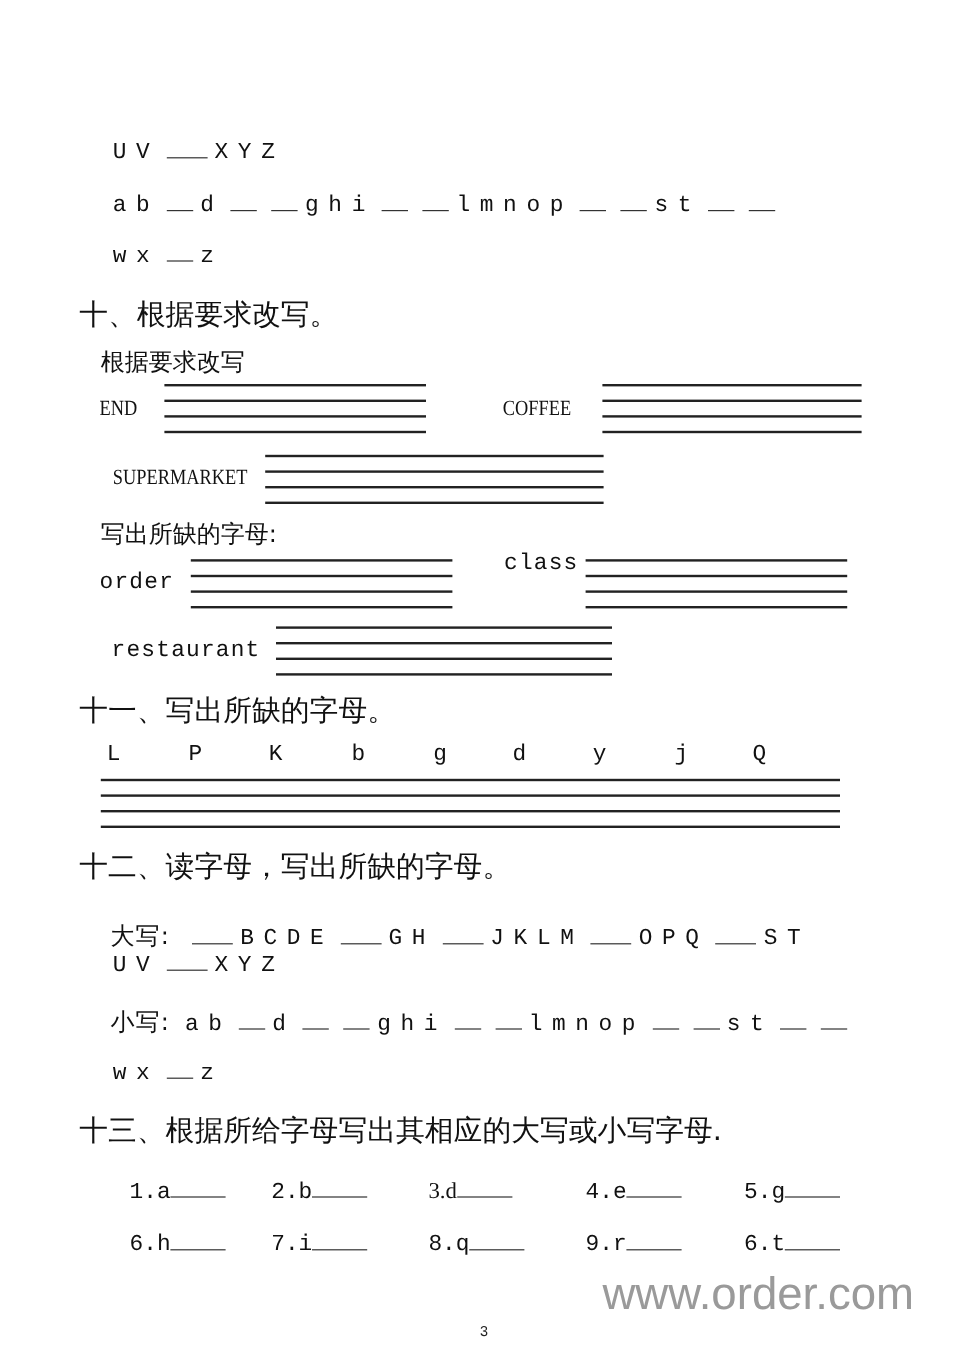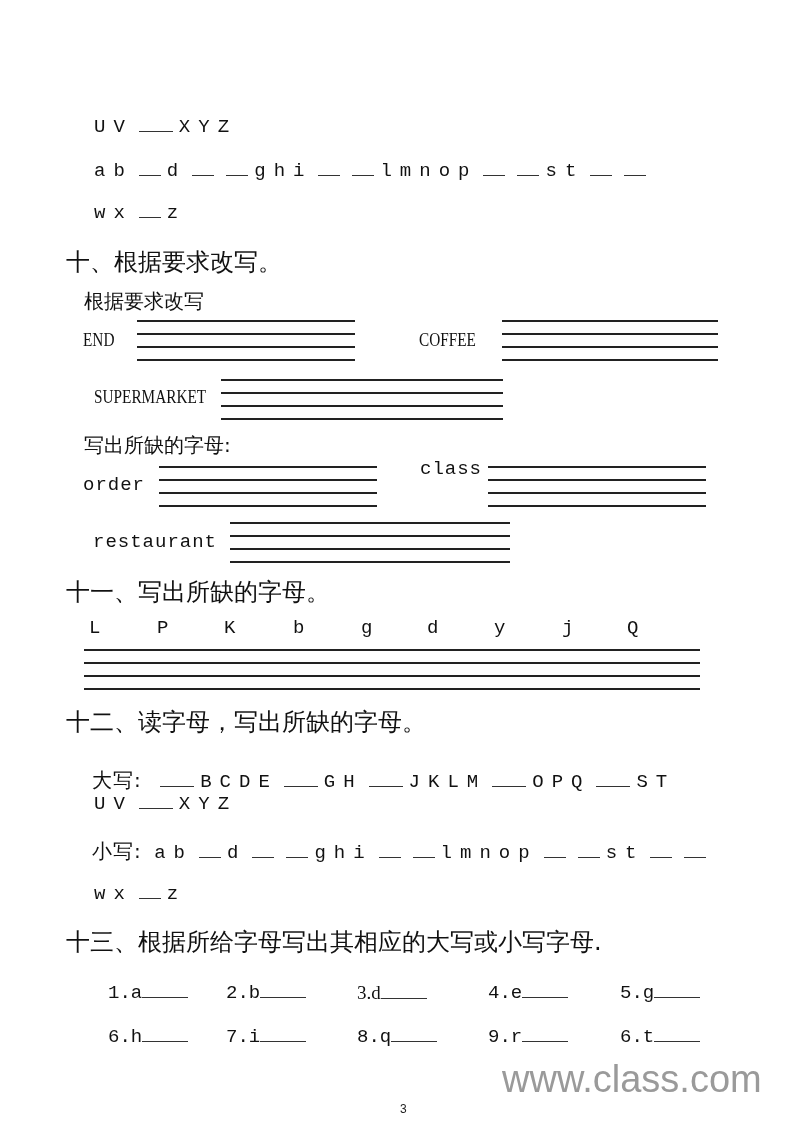--- a/index.html
+++ b/index.html
@@ -117,14 +117,14 @@
 <div class="item" style="left:357px; top:970px;font-family:Liberation Serif, serif;"><span>3.</span><span>d</span><span class="blank"></span></div>
 <div class="item" style="left:488px; top:970px;"><span>4.</span><span>e</span><span class="blank"></span></div>
 <div class="item" style="left:620px; top:970px;"><span>5.</span><span>g</span><span class="blank"></span></div>
 
 <div class="item" style="left:108px; top:1014px;"><span>6.</span><span>h</span><span class="blank"></span></div>
 <div class="item" style="left:226px; top:1014px;"><span>7.</span><span>i</span><span class="blank"></span></div>
 <div class="item" style="left:357px; top:1014px;"><span>8.</span><span>q</span><span class="blank"></span></div>
 <div class="item" style="left:488px; top:1014px;"><span>9.</span><span>r</span><span class="blank"></span></div>
 <div class="item" style="left:620px; top:1014px;"><span>6.</span><span>t</span><span class="blank"></span></div>
 
-<div class="abs watermark" style="left:502px; top:1058px;">www.class.com</div>
+<div class="abs watermark" style="left:502px; top:1058px;">www.order.com</div>
 <div class="abs pagenum" style="left:400px; top:1102px;">3</div>
 
 </body></html>

